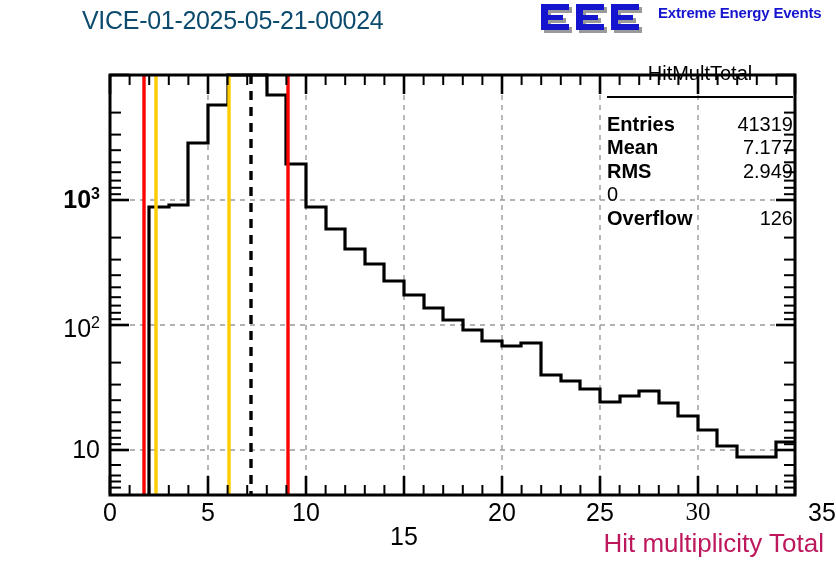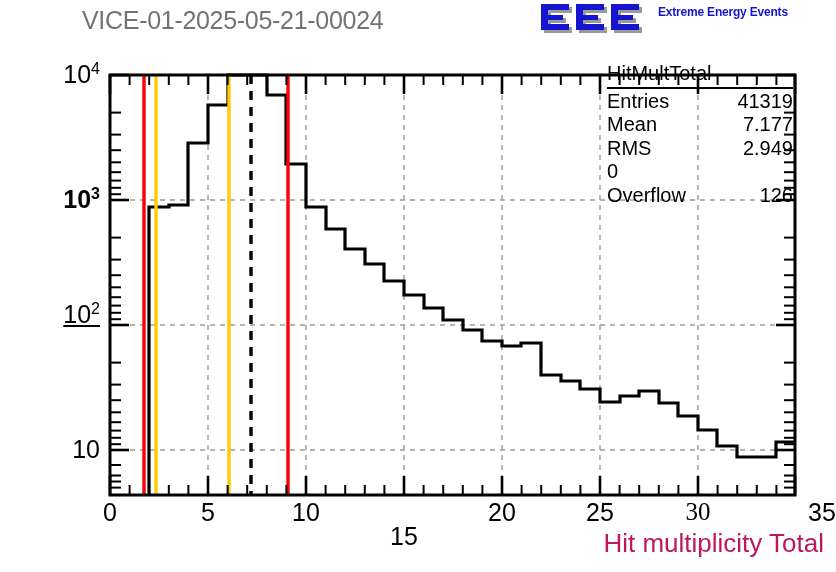--- a/index.html
+++ b/index.html
@@ -6,29 +6,29 @@
   body{
     width:836px;height:572px;background:#ffffff;
     font-family:"Liberation Sans", sans-serif;
     overflow:hidden;position:relative;
   }
   #root{position:absolute;left:0;top:0;width:836px;height:572px;}
 
   
   .plot-title{
     position:absolute;left:82px;top:6px;
-    font-size:25px;color:#737373;white-space:nowrap;letter-spacing:-0.3px;
+    font-size:25px;color:#0c4a6e;white-space:nowrap;letter-spacing:-0.3px;
   }
 
   
   .logo-wrap{position:absolute;left:540px;top:2px;width:292px;height:40px;}
   .logo-eee{position:absolute;left:0px;top:0px;width:108px;height:36px;}
   .logo-lines{position:absolute;left:118px;top:2px;}
   .logo-line{
-    font-size:12px;color:#1515cf;font-weight:bold;white-space:nowrap;
+    font-size:15px;color:#1515cf;font-weight:bold;white-space:nowrap;
     line-height:17px;letter-spacing:-0.2px;
   }
   .plotsvg{position:absolute;left:0;top:0;width:836px;height:572px;}
 
   
   .ylab{
     position:absolute;text-align:right;font-size:25px;color:#000;
     white-space:nowrap;
   }
   .ylab sup{font-size:16px;vertical-align:super;}
@@ -40,25 +40,25 @@
     position:absolute;right:12px;top:528px;
     font-size:26px;color:#be185d;white-space:nowrap;
   }
 
   
   .stats{
     position:absolute;left:607px;top:62px;width:186px;
     font-size:20px;color:#000;line-height:23.5px;
   }
   .stats-title{
-    border-bottom:2px solid #000;
-    padding-bottom:1px;margin-bottom:1px;
+    text-align:center;border-bottom:2px solid #000;
+    padding-bottom:10px;margin-bottom:15px;
   }
   .stats-row{display:flex;justify-content:space-between;white-space:nowrap;}
-  .stats-row .k{text-align:center;}
+  .stats-row .k{text-align:center;font-weight:bold;}
   .stats-row .v{text-align:center;}
 </style>
 </head>
 <body>
 
 <div id="root">
 
   <div class="plot-title">VICE-01-2025-05-21-00024</div>
 
   <div class="logo-wrap">
@@ -317,23 +317,22 @@
         <line x1="658.8" y1="75" x2="658.8" y2="85"></line>
         <line x1="678.4" y1="75" x2="678.4" y2="85"></line>
         <line x1="717.6" y1="75" x2="717.6" y2="85"></line>
         <line x1="737.2" y1="75" x2="737.2" y2="85"></line>
         <line x1="756.8" y1="75" x2="756.8" y2="85"></line>
         <line x1="776.4" y1="75" x2="776.4" y2="85"></line>
       </g>
     </g>
   </svg>
 
-  <div class="ylab" style="left:10px;top:60px;width:90px;">10<sup>4</sup></div>
   <div class="ylab" style="left:10px;top:185px;width:90px;font-weight:bold;">10<sup>3</sup></div>
-  <div class="ylab" style="left:10px;top:300px;width:90px;text-decoration:underline;">10<sup>2</sup></div>
+  <div class="ylab" style="left:10px;top:314px;width:90px;">10<sup>2</sup></div>
   <div class="ylab" style="left:10px;top:435px;width:90px;">10</div>
 
   <div class="xlab" style="left:80px;top:498px;width:60px;">0</div>
   <div class="xlab" style="left:178px;top:498px;width:60px;">5</div>
   <div class="xlab" style="left:276px;top:498px;width:60px;">10</div>
   <div class="xlab" style="left:374px;top:498px;width:60px;margin-top:24px;">15</div>
   <div class="xlab" style="left:472px;top:498px;width:60px;">20</div>
   <div class="xlab" style="left:570px;top:498px;width:60px;">25</div>
   <div class="xlab" style="left:668px;top:498px;width:60px;font-family:Liberation Serif, serif;">30</div>
   <div class="xlab" style="left:792px;top:498px;width:60px;">35</div>

